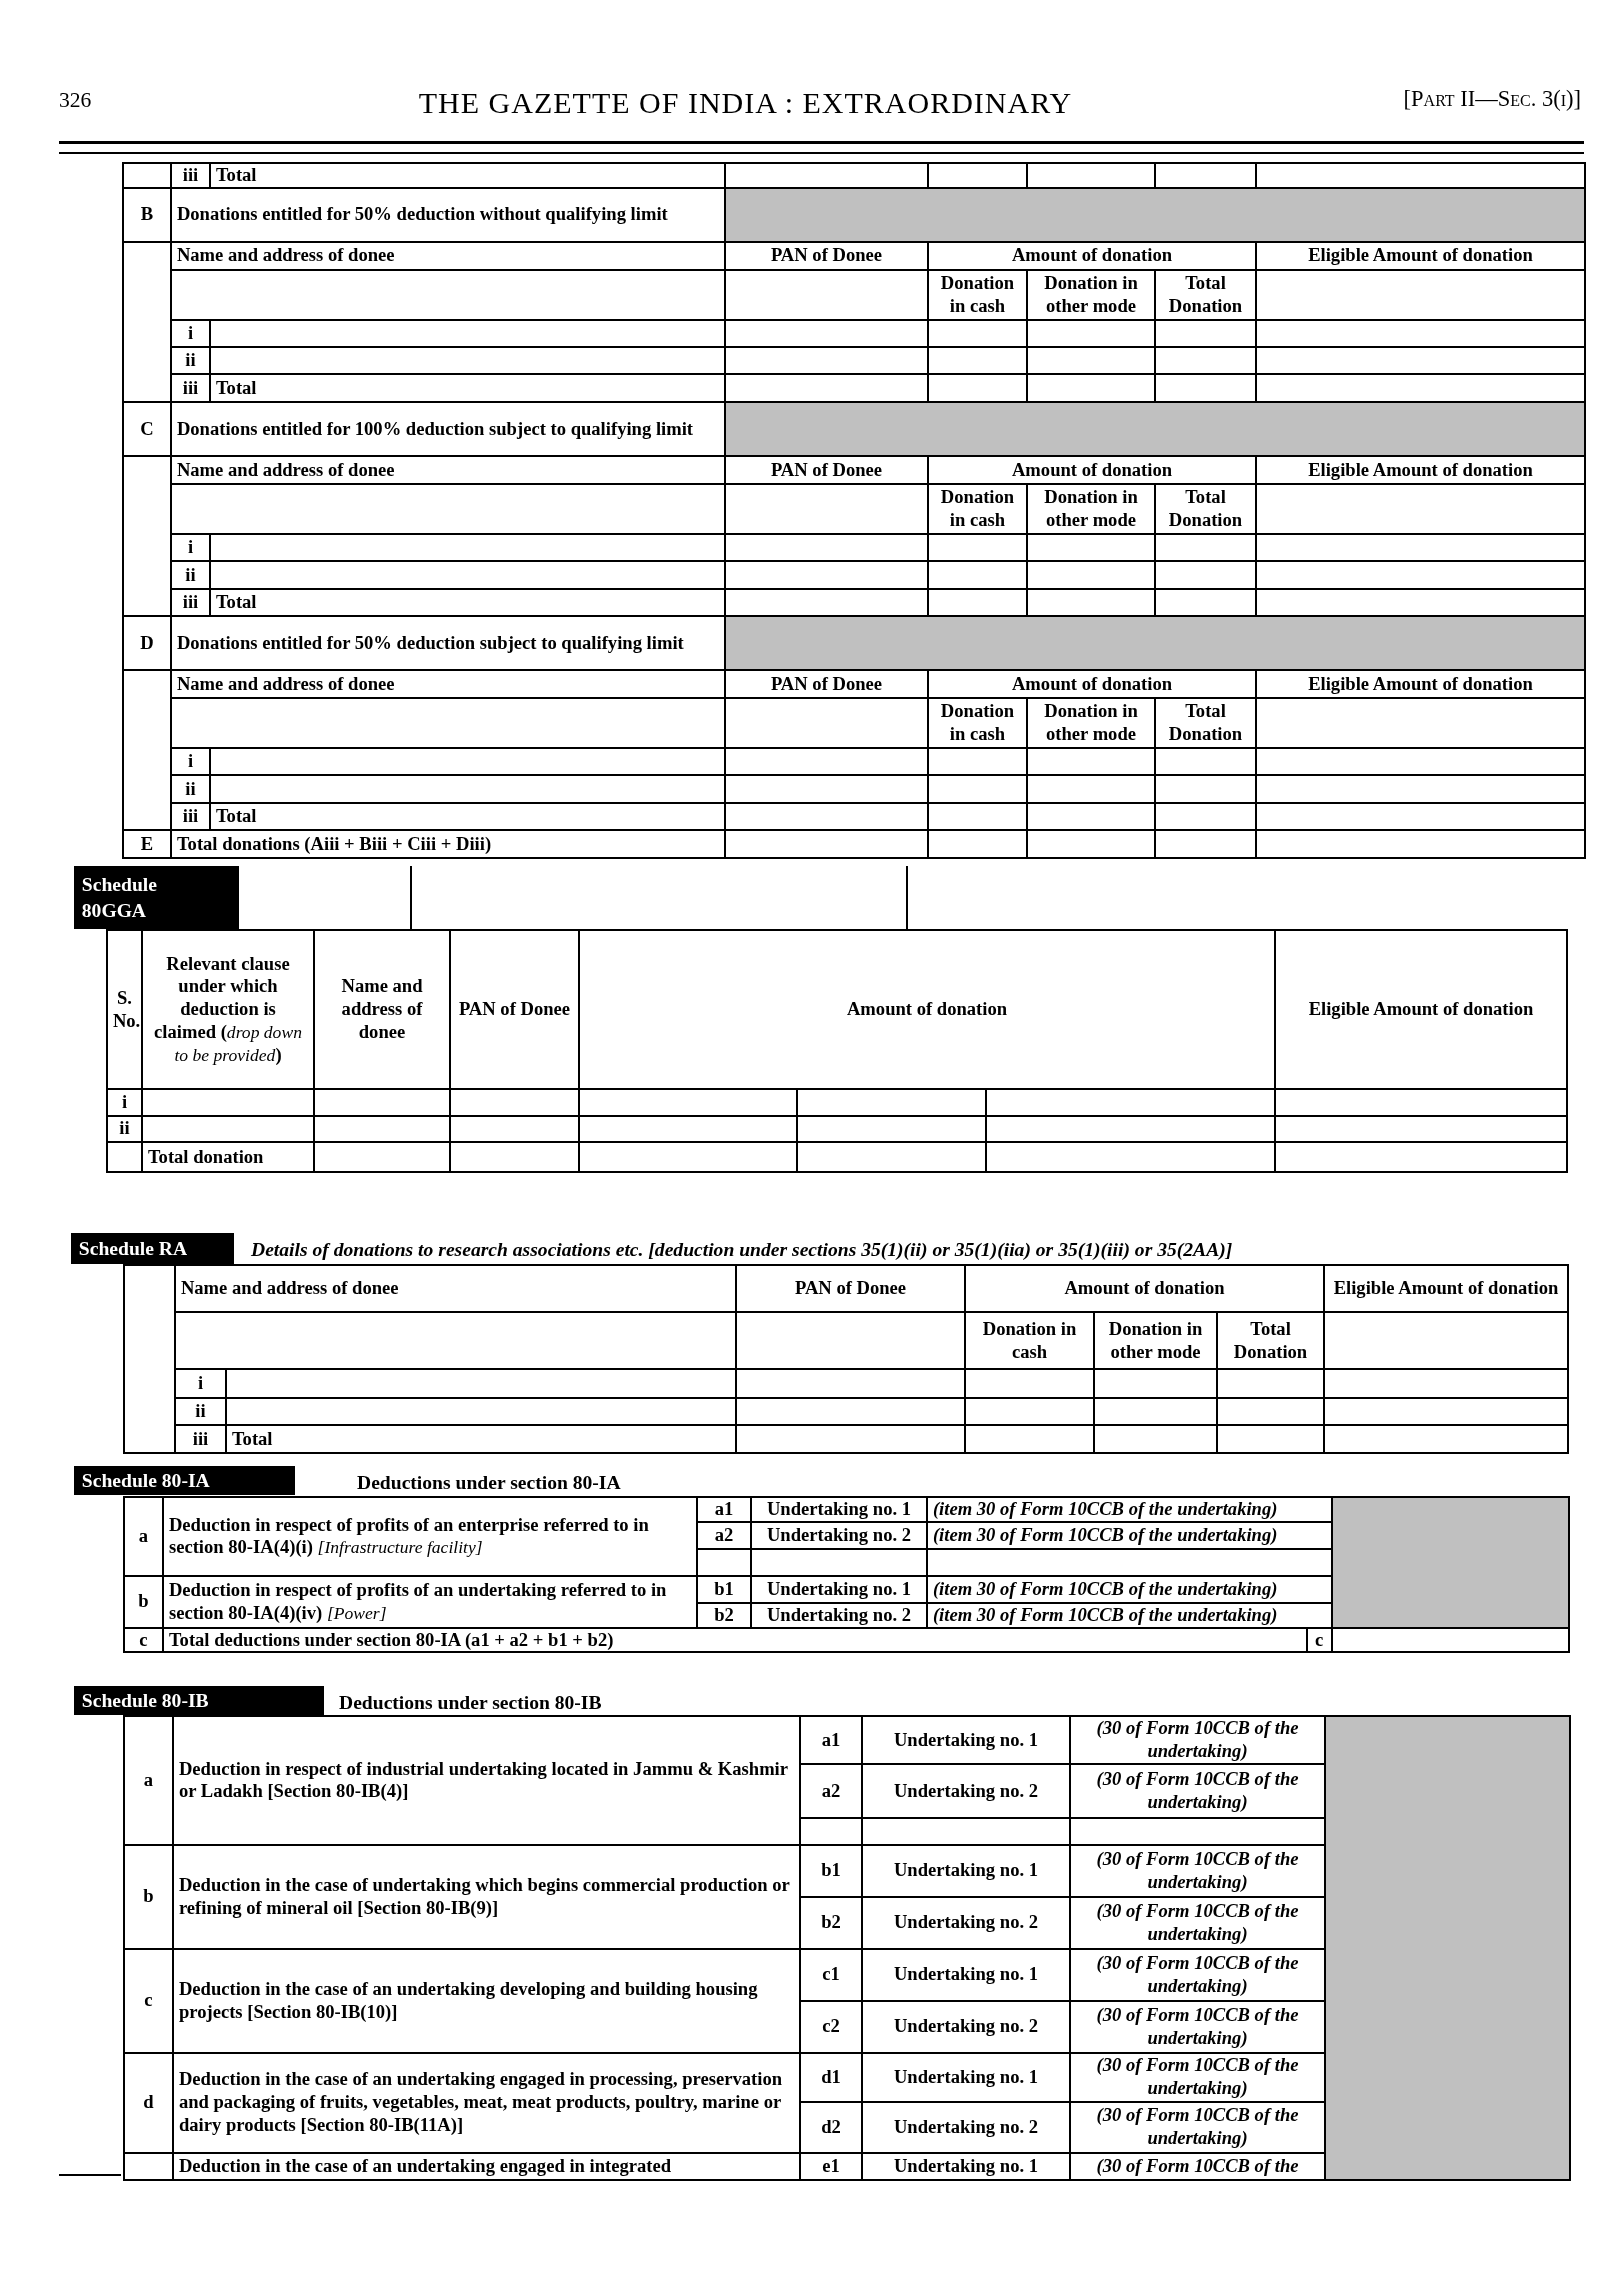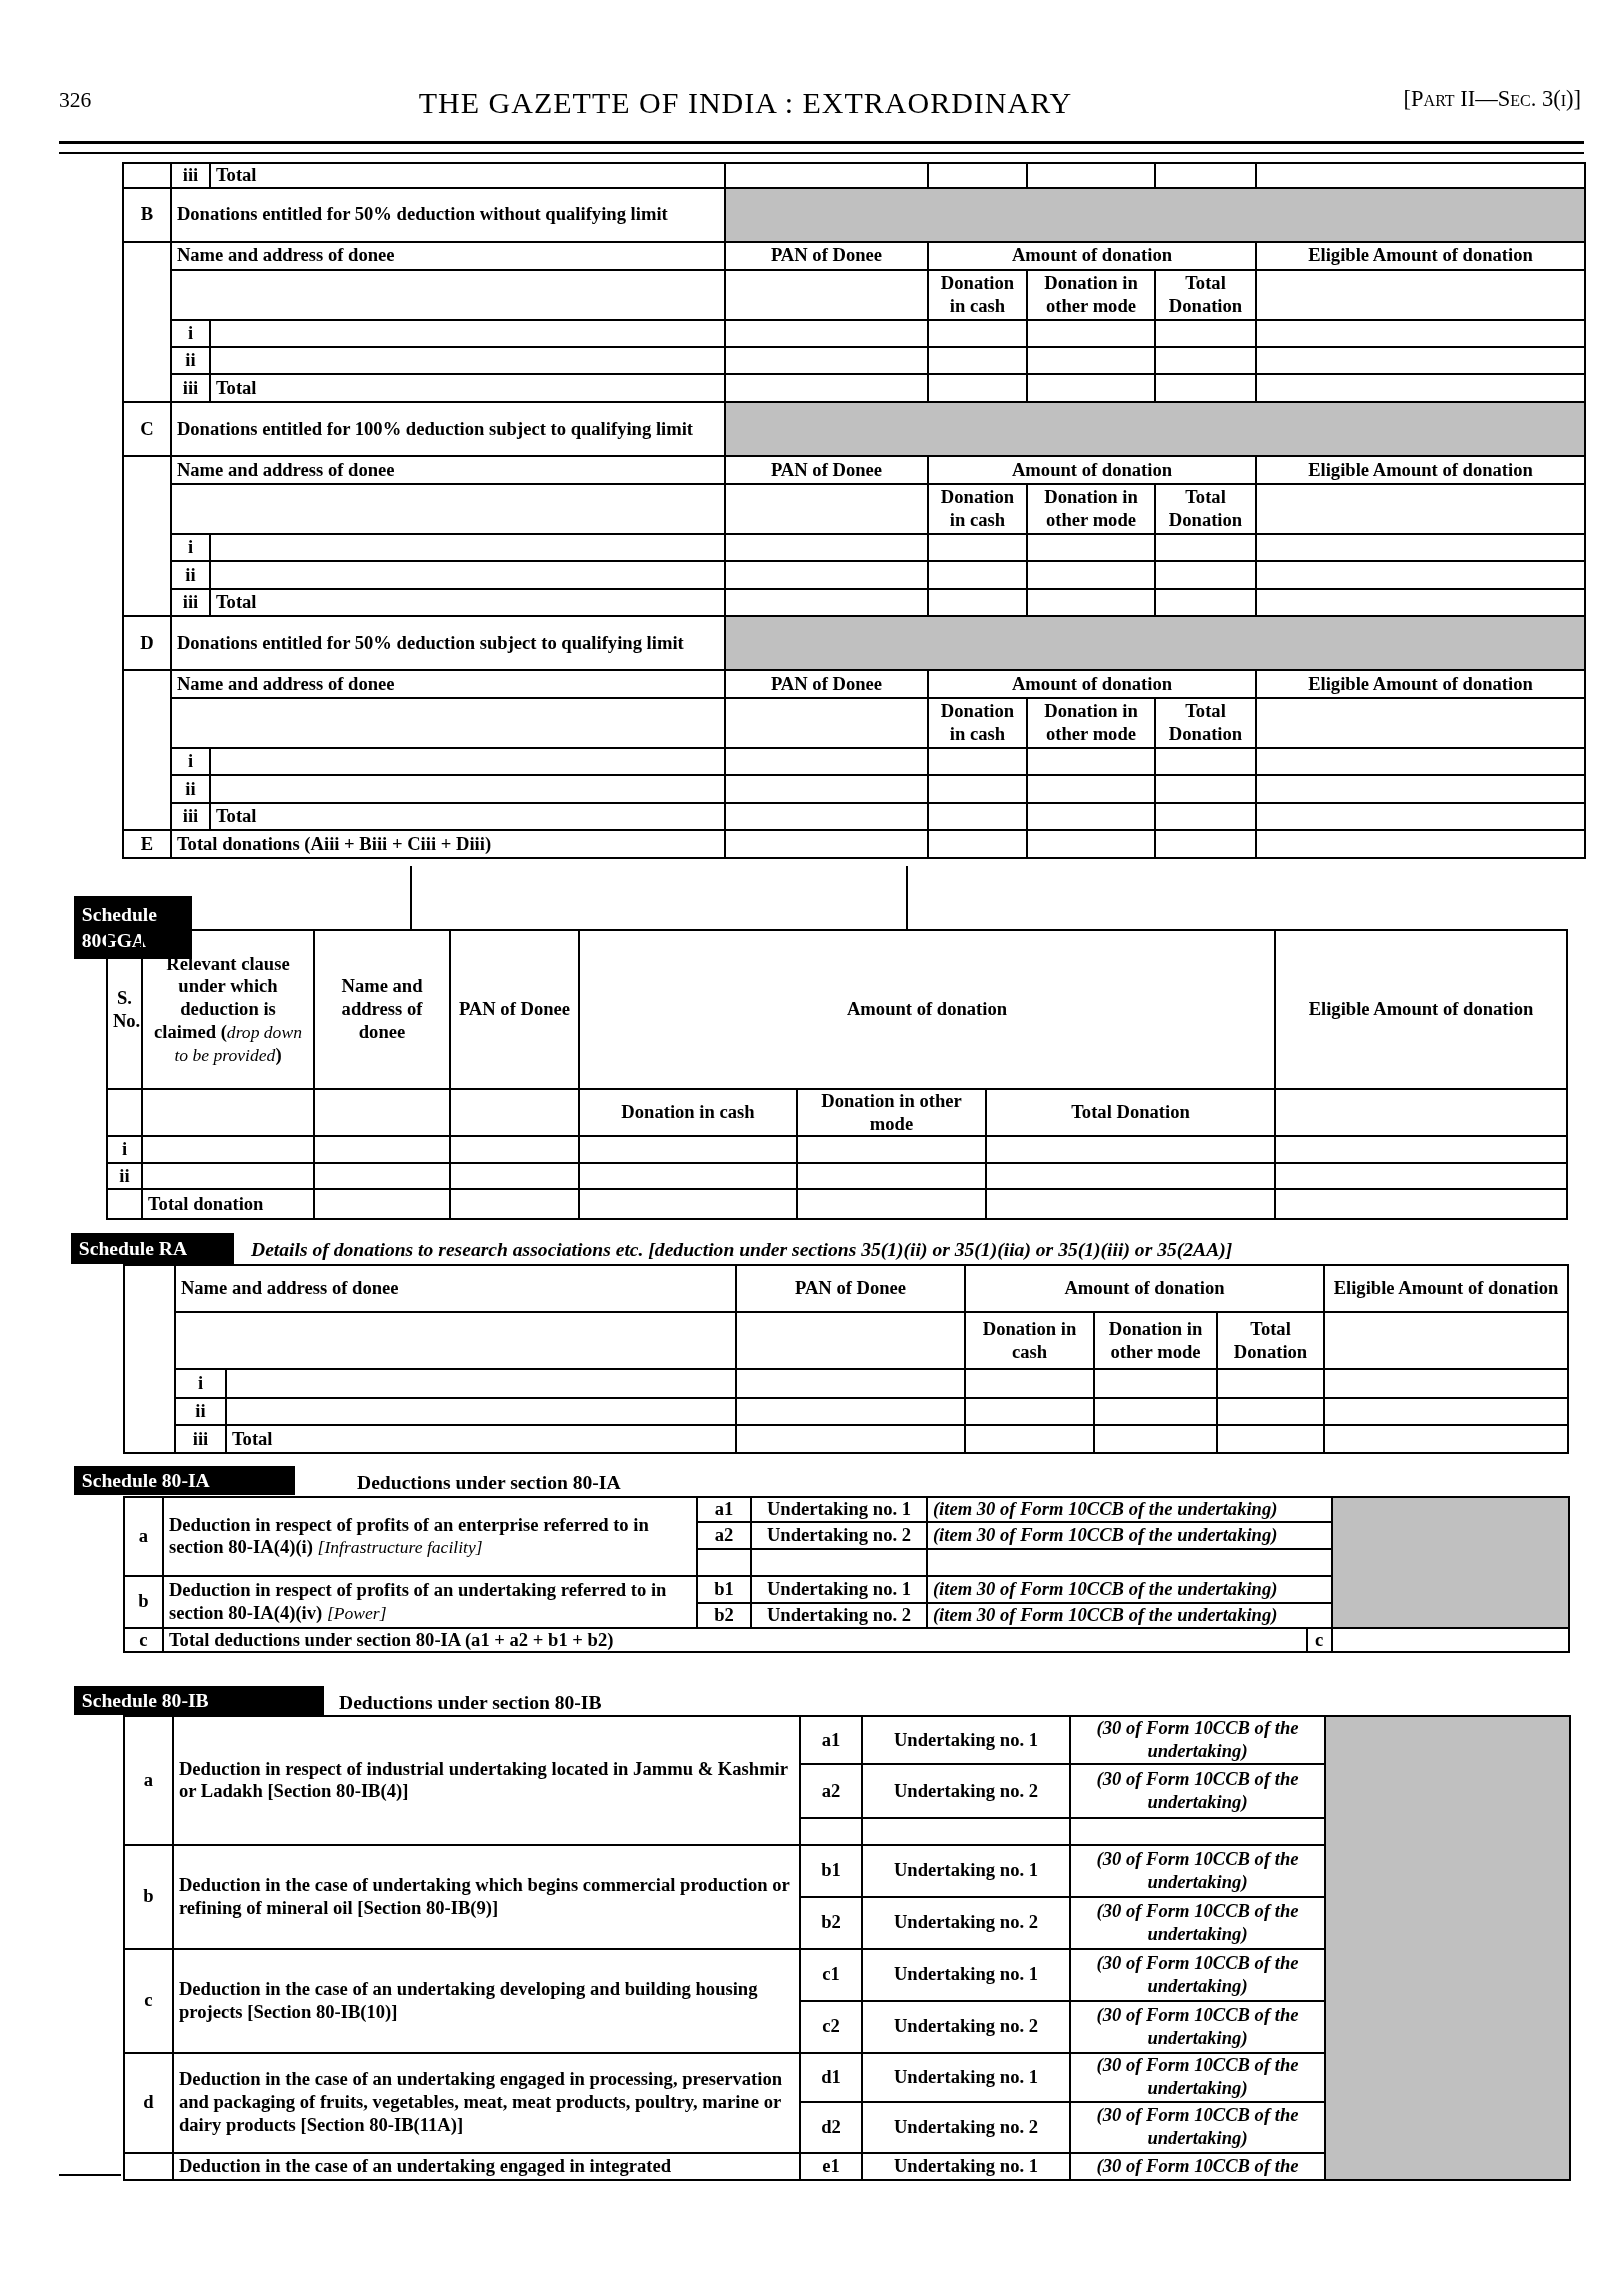--- a/index.html
+++ b/index.html
@@ -245,21 +245,21 @@
       <td colspan="2" class="bt thickr">Total donations (Aiii + Biii + Ciii + Diii)</td>
       <td class="bt"></td>
           <td class="bt"></td>
       <td class="bt"></td>
           <td class="bt"></td>
       <td class="bt"></td>
     </tr>
   </tbody>
     </table>
 
-  <div class="schbox" style="left:74px;top:896px;width:118px;height:63px;">
+  <div class="schbox" style="left:74px;top:866px;width:165px;height:63px;">
     <span>
         <span class="ln" style="text-align:left">Schedule</span>
         <span class="ln" style="text-align:left">80GGA</span>
       </span>
   </div>
   <div class="vtick" style="left:410px;top:866px;height:63px;"></div>
   <div class="vtick" style="left:906px;top:866px;height:63px;"></div>
 
   <table class="tbl" style="left:106px;top:929px;width:1460px;">
     <colgroup>
@@ -274,30 +274,20 @@
       </colgroup>
     <tbody>
         <tr class="rh162">
       <td class="ctr">S. No.</td>
       <td class="ctr"><span>Relevant clause under which deduction is claimed (</span><em>drop down to be provided</em><span>)</span></td>
       <td class="ctr">Name and address of donee</td>
       <td class="ctr">PAN of Donee</td>
       <td colspan="3" class="ctr">Amount of donation</td>
       <td class="ctr vtop">Eligible Amount of donation</td>
     </tr>
-    <tr class="rh42">
-      <td></td>
-          <td></td>
-      <td></td>
-          <td></td>
-      <td class="ctr">Donation in cash</td>
-      <td class="ctr">Donation in other mode</td>
-      <td class="ctr">Total Donation</td>
-      <td></td>
-    </tr>
     <tr class="rh27">
       <td class="ctr">i</td>
       <td></td>
           <td></td>
       <td></td>
           <td></td>
       <td></td>
           <td></td>
       <td></td>
     </tr>

